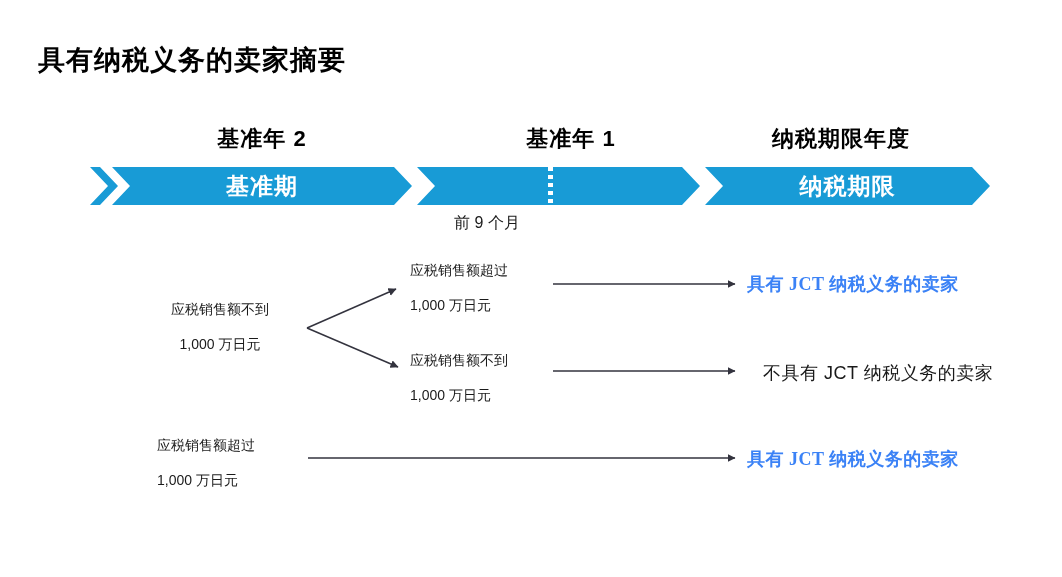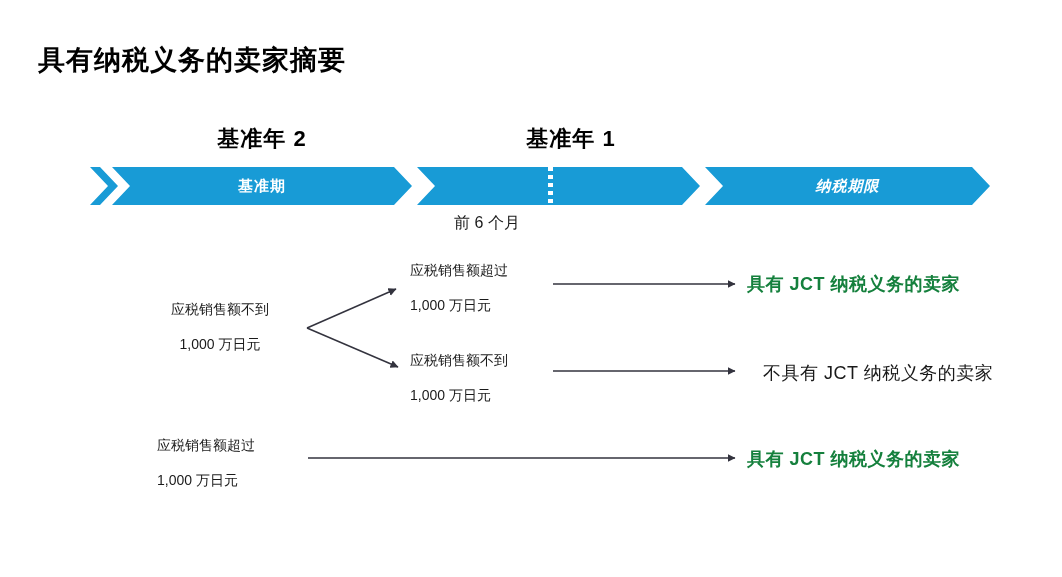--- a/index.html
+++ b/index.html
@@ -24,25 +24,25 @@
     white-space:nowrap;
   }
   .col-header.c1{left:262px;}
   .col-header.c2{left:551px;margin-left:20px;}
   .col-header.c3{left:841px;}
 
   .banner-seg{
     position:absolute;top:167px;height:38px;background:var(--banner-blue);
     clip-path:polygon(0 0, calc(100% - 18px) 0, 100% 50%, calc(100% - 18px) 100%, 0 100%, 18px 50%);
     display:flex;align-items:center;justify-content:center;
-    color:#fff;font-weight:bold;font-size:15px;letter-spacing:1px;
+    color:#fff;font-weight:bold;font-size:23px;letter-spacing:1px;
   }
   .seg1{left:112px;width:300px;}
   .seg2{left:417px;width:283px;}
-  .seg3{left:705px;width:285px;font-style:italic;}
+  .seg3{left:705px;width:285px;}
   .lead-chevron{
     position:absolute;top:167px;left:90px;width:28px;height:38px;
     background:var(--banner-blue);
     clip-path:polygon(0 0, 10px 0, 28px 50%, 10px 100%, 0 100%, 18px 50%);
   }
   .dotted-divider{
     position:absolute;left:548px;top:167px;width:5px;height:38px;
     background:repeating-linear-gradient(to bottom,#ffffff 0 4px,rgba(255,255,255,0) 4px 8px);
     z-index:2;
   }
@@ -55,51 +55,52 @@
     line-height:35px;white-space:nowrap;
   }
   .node-a{left:150px;top:292px;width:140px;text-align:center;}
   .node-b{left:410px;top:253px;text-align:left;}
   .node-c{left:410px;top:343px;text-align:left;}
   .node-d{left:157px;top:428px;text-align:left;}
   .result{
     position:absolute;left:747px;font-size:18px;line-height:22px;
     color:var(--text-dark);white-space:nowrap;letter-spacing:0.5px;
   }
-  .result.bold{font-weight:bold;color:#15803d;}
+  .result.bold{font-weight:bold;color:#3b82f6;font-family:Liberation Serif, serif;}
   .result.r1{top:273px;}
   .result.r2{top:362px;margin-left:16px;}
   .result.r3{top:448px;}
   svg.arrows{position:absolute;left:0;top:0;z-index:1;}
   svg.arrows line{stroke:var(--arrow-dark);stroke-width:1.5;}
   svg.arrows marker path{fill:var(--arrow-dark);}
 </style>
 </head>
 <body>
 
 <div class="canvas">
 
   <div class="title">具有纳税义务的卖家摘要</div>
 
   <div class="col-header c1">基准年 2</div>
   <div class="col-header c2">基准年 1</div>
+  <div class="col-header c3">纳税期限年度</div>
 
   <div class="lead-chevron"></div>
   <div class="banner-seg seg1">
     <span>基准期</span>
   </div>
   <div class="banner-seg seg2">
     <span></span>
   </div>
   <div class="dotted-divider"></div>
   <div class="banner-seg seg3">
     <span>纳税期限</span>
   </div>
 
-  <div class="first6-label">前 6 个月</div>
+  <div class="first6-label">前 9 个月</div>
 
   <svg class="arrows" width="1062" height="577">
     <defs>
       <marker id="ah" markerWidth="9" markerHeight="9" refX="7.5" refY="4" orient="auto" markerUnits="userSpaceOnUse">
         <path d="M0,0 L8,4 L0,8 z"></path>
       </marker>
     </defs>
     <line x1="307" y1="328" x2="396" y2="289" marker-end="url(#ah)"></line>
     <line x1="307" y1="328" x2="398" y2="367" marker-end="url(#ah)"></line>
     <line x1="553" y1="284" x2="735" y2="284" marker-end="url(#ah)"></line>

